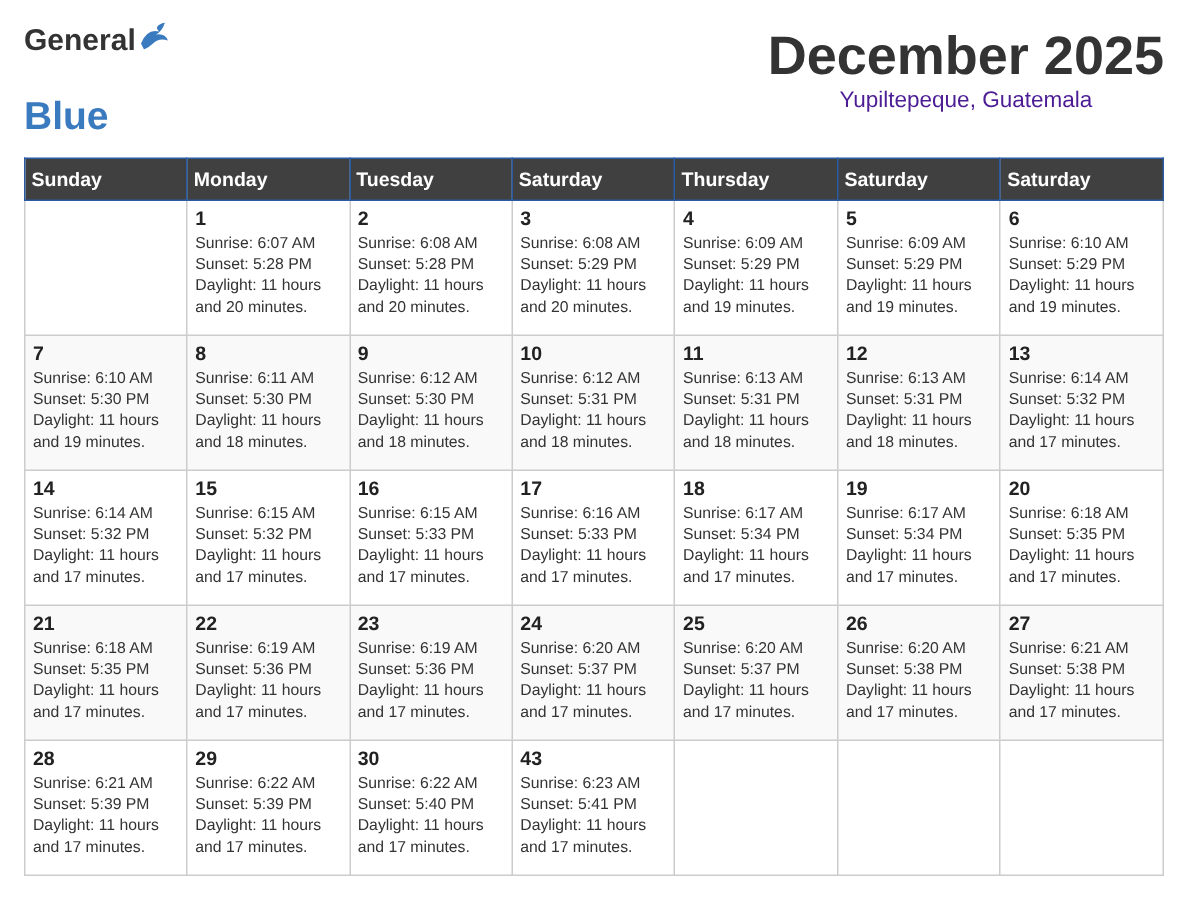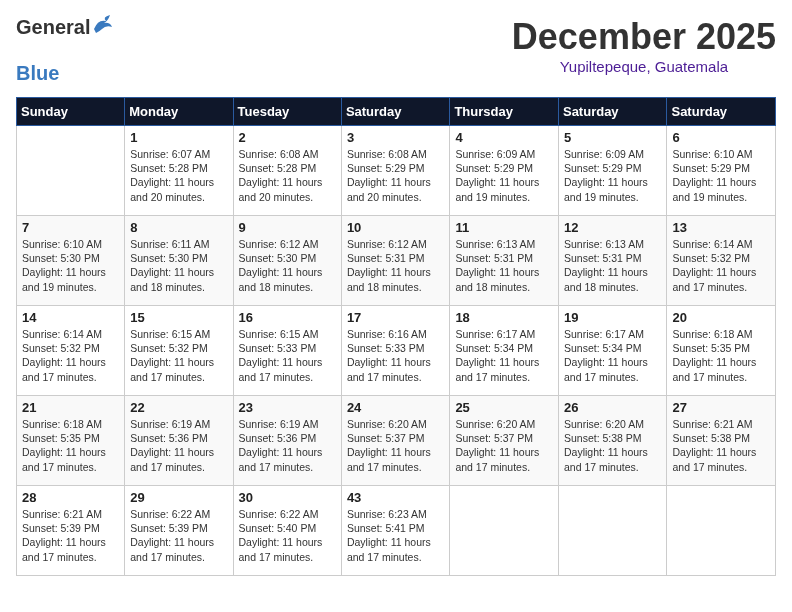--- a/index.html
+++ b/index.html
@@ -33,21 +33,21 @@
     .location {
       font-size: 15px;
       color: #4c1d95;
     }
     .calendar {
       width: 100%;
       border-collapse: collapse;
       border: 1px solid #ccc;
     }
     .calendar th {
-      background-color: #0f172a;
+      background-color: #404040;
       color: #fff;
       font-size: 13px;
       font-weight: bold;
       padding: 6px 4px;
       text-align: left;
       border: 1px solid #2a5a9f;
     }
     .calendar td {
       border: 1px solid #ccc;
       vertical-align: top;
@@ -78,21 +78,21 @@
     .logo-wrapper {
       display: flex;
       align-items: center;
     }
     .logo-general {
       font-size: 20px;
       font-weight: bold;
       color: #333;
     }
     .logo-blue-text {
-      font-size: 20px;
+      font-size: 26px;
       font-weight: bold;
       color: #3a7abf;
     }
     .bird-svg {
       margin-left: 2px;
       margin-top: -8px;
     }
   </style>
 </head>
 <body>

